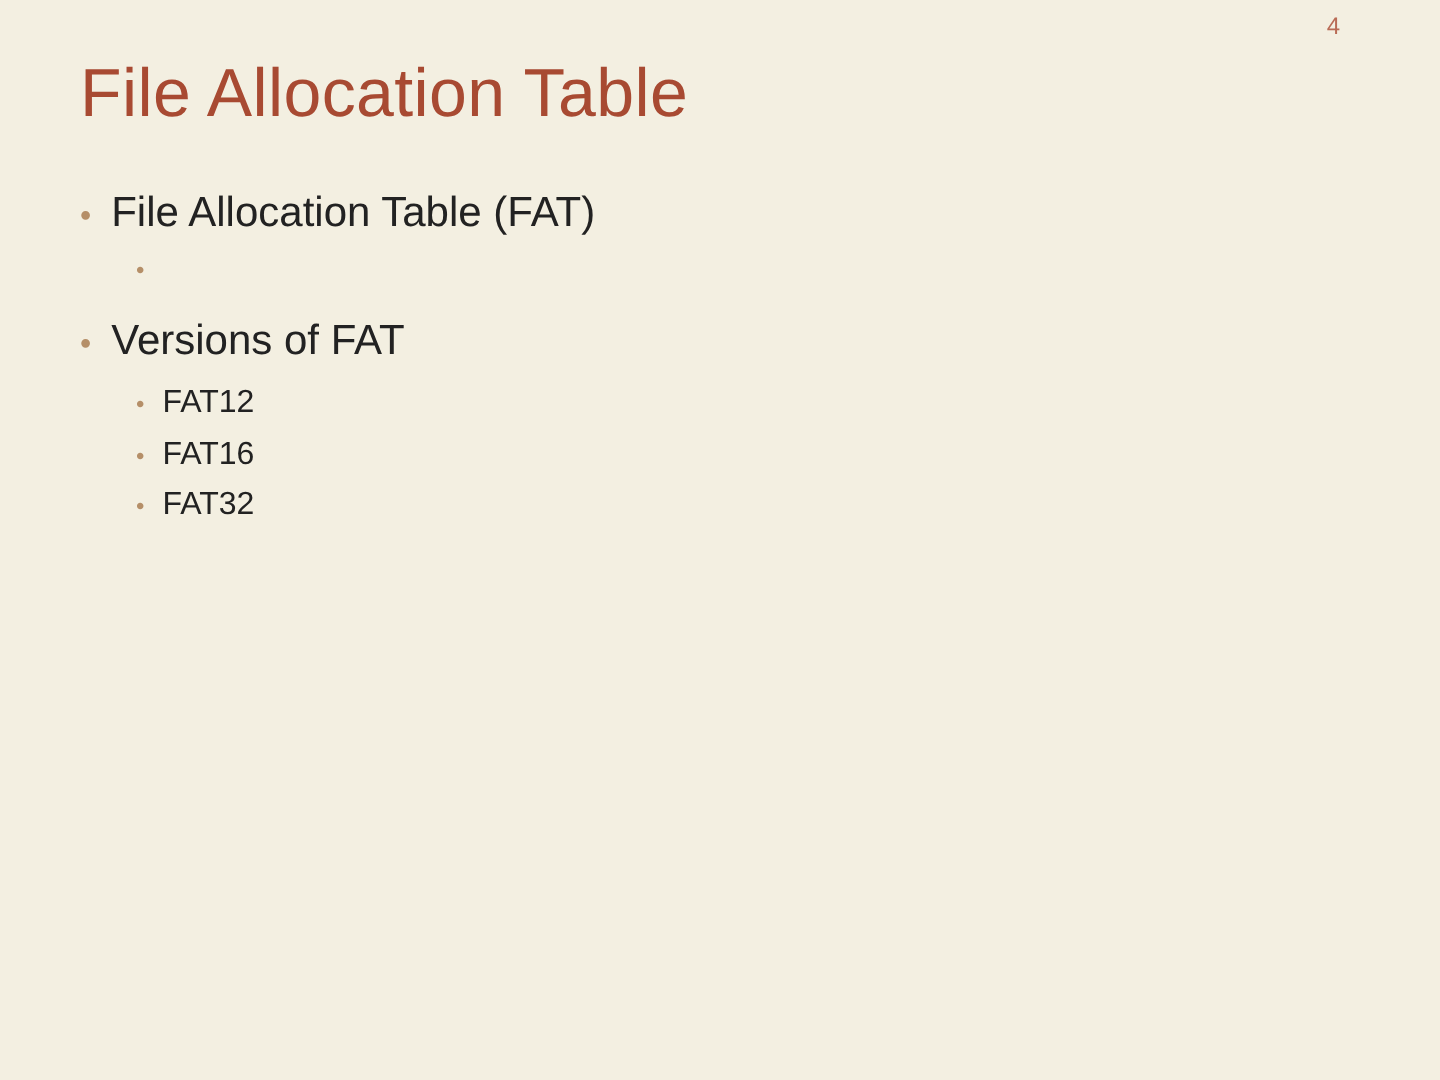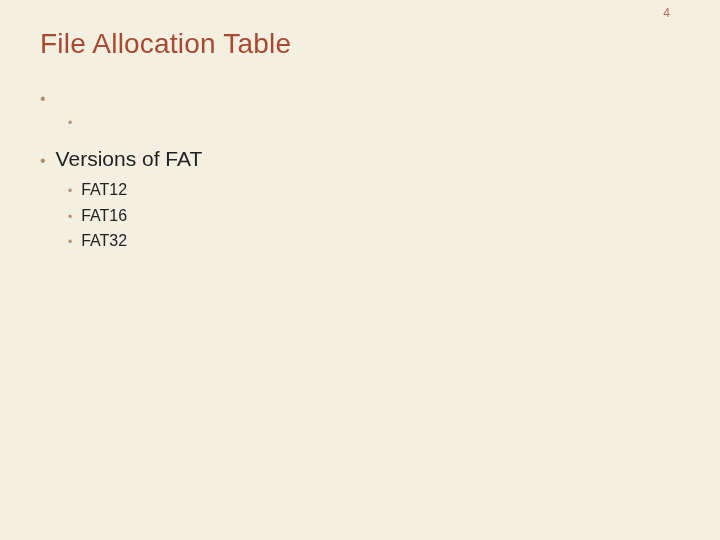--- a/index.html
+++ b/index.html
@@ -14,21 +14,21 @@
     position: absolute;
     top: 6px;
     right: 50px;
     font-size: 12px;
     color: #b96b55;
   }
   .slide {
     padding: 28px 40px 0 40px;
   }
   .title {
-    font-size: 28px;
+    font-size: 34px;
     font-weight: 400;
     color: #a84a32;
     margin-bottom: 28px;
     letter-spacing: 0.2px;
   }
   ul { list-style: none; }
   .lvl1 > li {
     margin-bottom: 18px;
   }
   .lvl1-row {
@@ -68,20 +68,21 @@
 <div class="page-number">4</div>
 
 <div class="slide">
   <h1 class="title">File Allocation Table</h1>
 
   <ul class="lvl1">
 
     <li>
       <div class="lvl1-row">
         <span class="bullet">•</span>
+        <span>File Allocation Table (FAT)</span>
       </div>
       <ul class="lvl2">
         <li class="lvl2-row">
           <span class="bullet">•</span>
         </li>
       </ul>
     </li>
 
     <li>
       <div class="lvl1-row">

